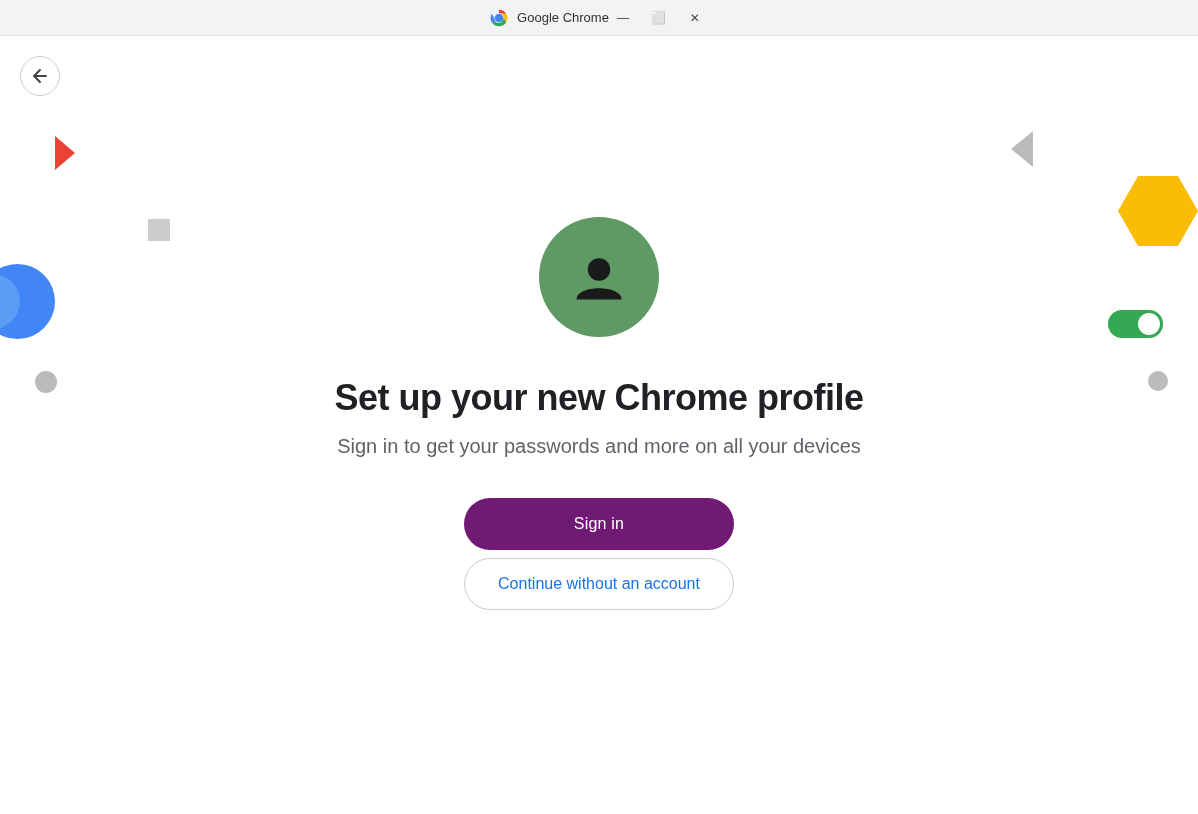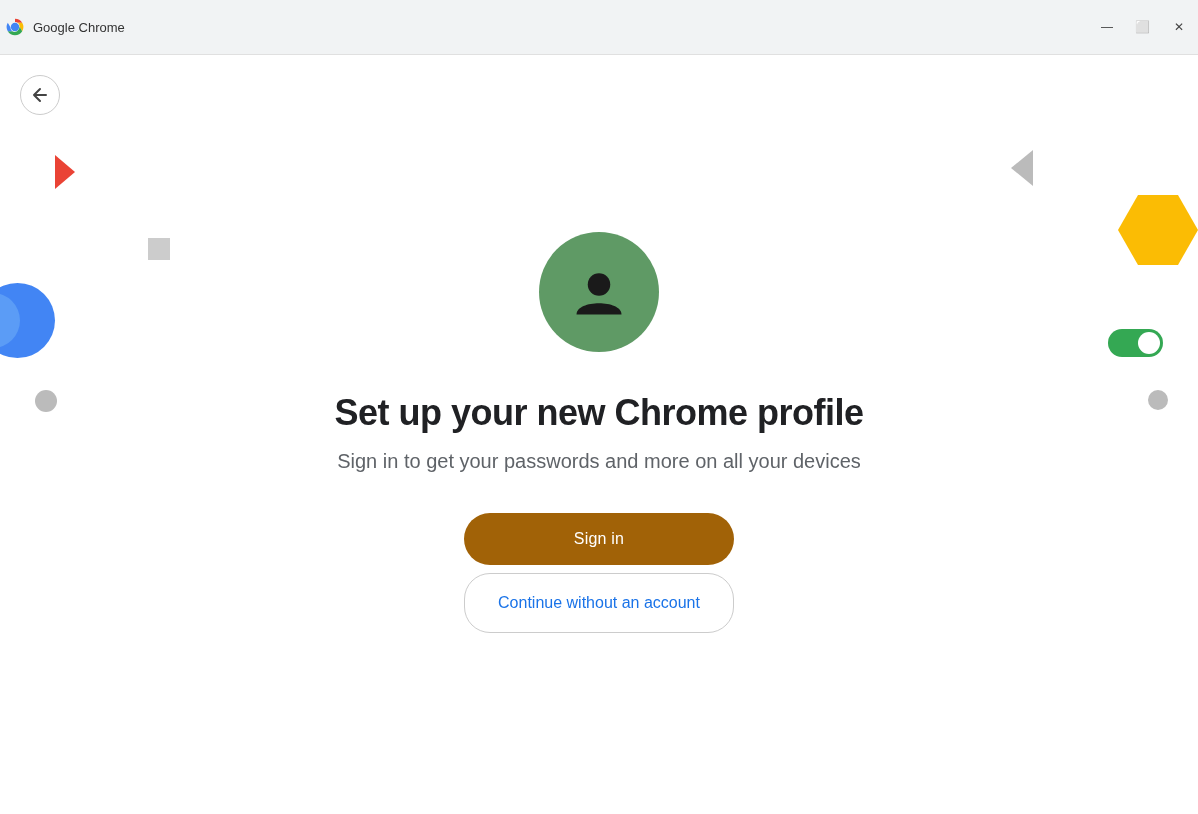--- a/index.html
+++ b/index.html
@@ -9,25 +9,25 @@
       height: 814px;
       background: #fff;
       font-family: 'Segoe UI', Arial, sans-serif;
       overflow: hidden;
       position: relative;
     }
 
     
     .titlebar {
       width: 100%;
-      height: 55px;
+      height: 36px;
       background: #f1f3f4;
       display: flex;
       align-items: center;
-      justify-content: space-between;
+      justify-content: center;
       padding: 0 5px;
       border-bottom: 1px solid #e0e0e0;
       position: relative;
       z-index: 10;
     }
 
     .titlebar-left {
       display: flex;
       align-items: center;
       gap: 8px;
@@ -277,33 +277,33 @@
       font-size: 20px;
       color: #5f6368;
       text-align: center;
       margin-bottom: 40px;
     }
 
     .btn-signin {
       width: 270px;
       height: 52px;
       border-radius: 26px;
-      background: #a16207;
+      background: #701a75;
       color: #fff;
       border: none;
       font-size: 16px;
       font-weight: 500;
       cursor: pointer;
       margin-bottom: 8px;
       letter-spacing: 0.2px;
     }
 
     .btn-no-account {
       width: 270px;
-      height: 60px;
+      height: 52px;
       border-radius: 26px;
       background: transparent;
       color: #1a73e8;
       border: 1.5px solid #ccc;
       font-size: 16px;
       font-weight: 400;
       cursor: pointer;
     }
   </style>
 </head>

